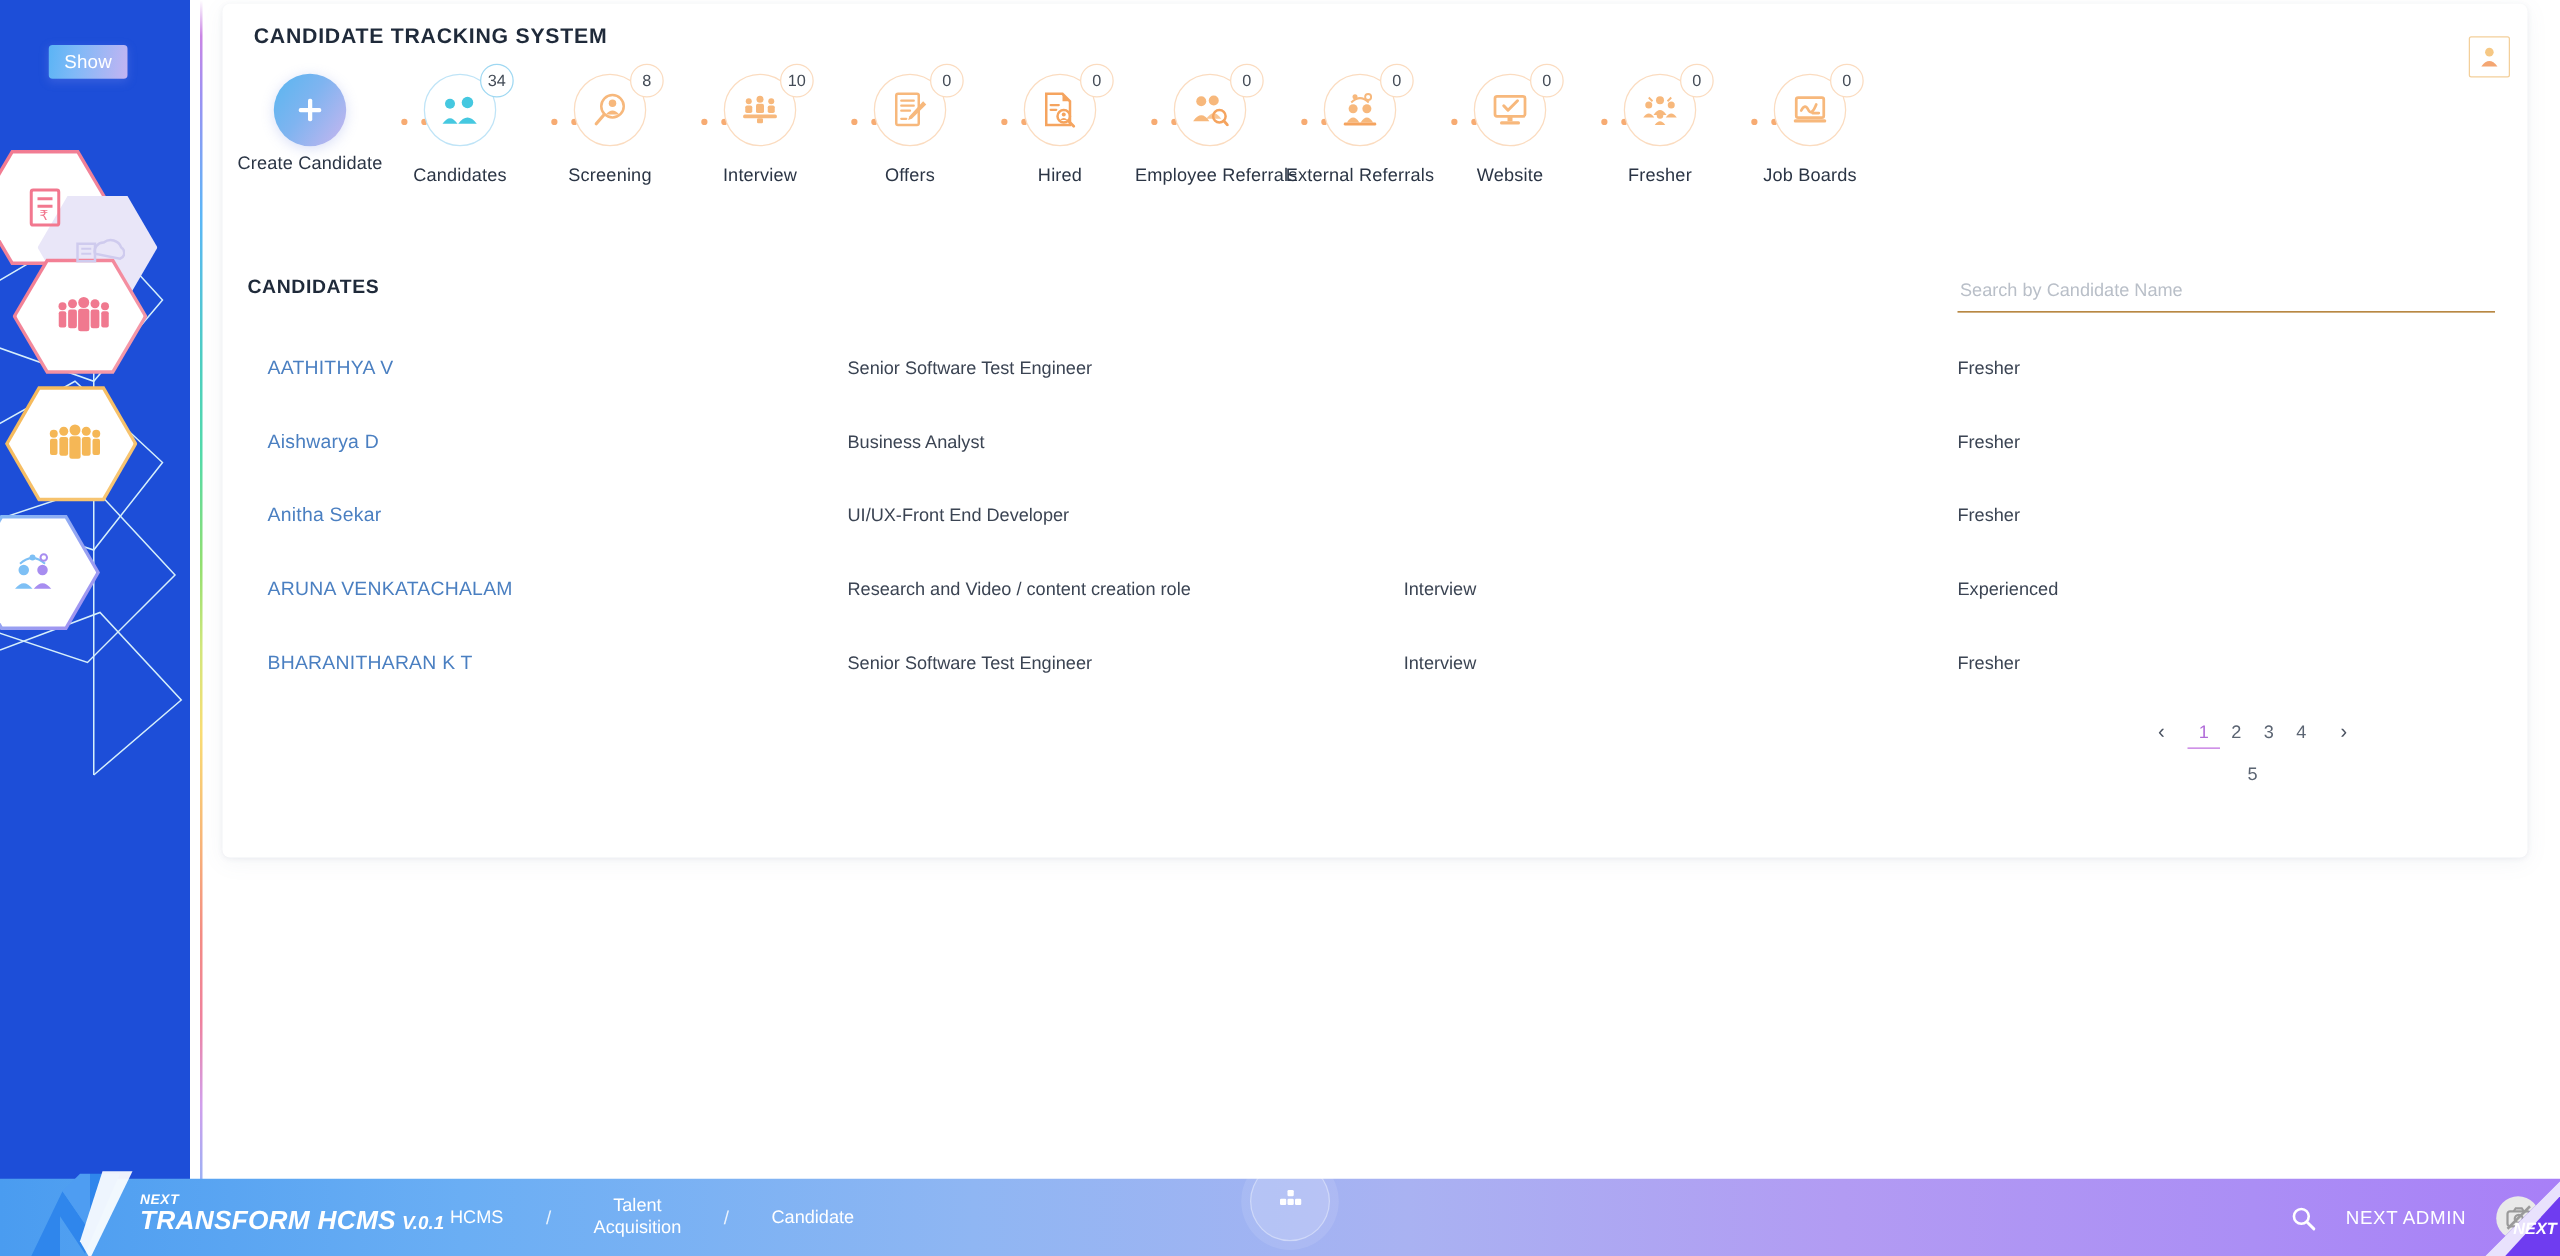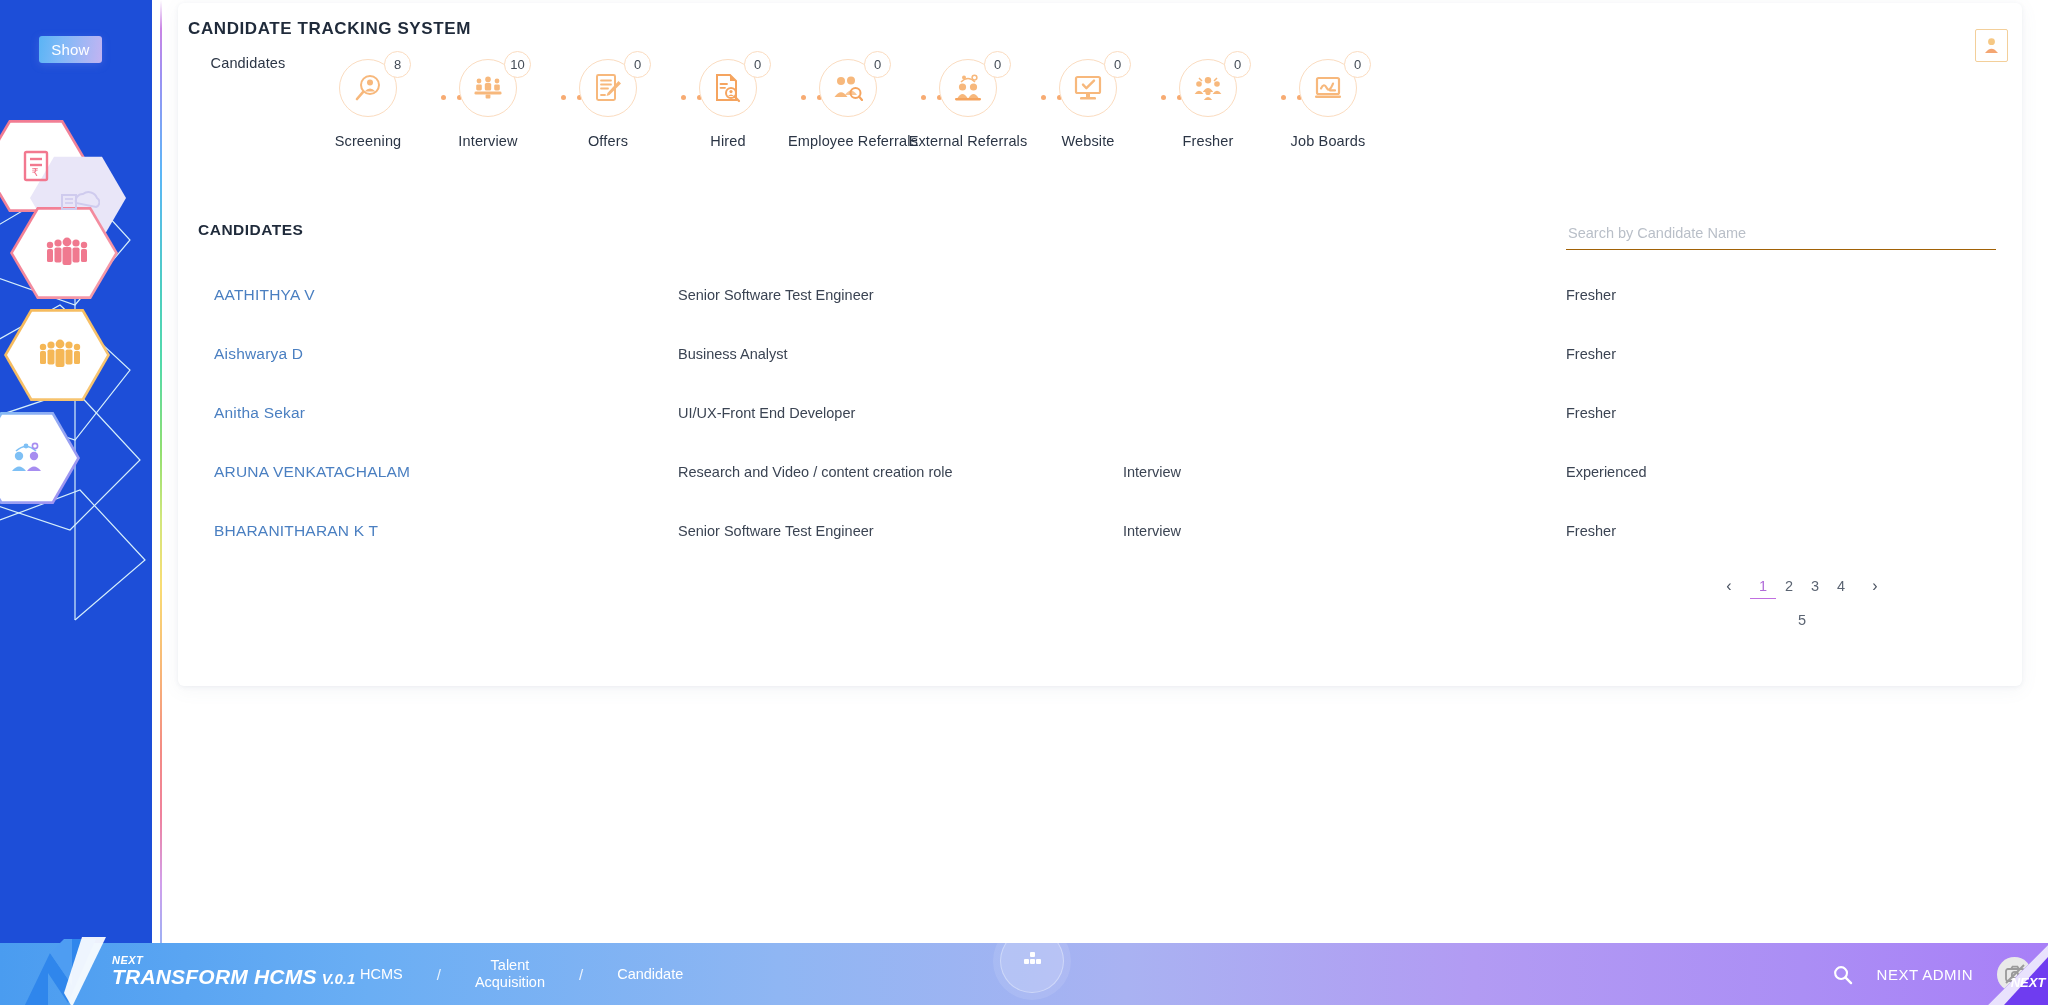--- a/index.html
+++ b/index.html
@@ -51,21 +51,21 @@
     opacity:.85;
   }
 
   
   .card {
     position: absolute; left: 178px; top: 3px; width: 1844px; height: 683px;
     background:#ffffff; border-radius: 6px;
     box-shadow: 0 1px 4px rgba(120,130,160,.10), 0 4px 18px rgba(120,130,160,.07);
   }
   .card-title {
-    position:absolute; left:10px; top:16px;
+    position:absolute; left:25px; top:16px;
     font-size:17px; font-weight:bold; letter-spacing:.6px; color:#1f2a3a;
   }
 
   
   .user-badge {
     position:absolute; right:14px; top:26px; width:33px; height:33px;
     border:1px solid #f3cf9a; border-radius:2px; background:#fff;
     display:flex; align-items:center; justify-content:center; cursor:pointer;
   }
 
@@ -278,21 +278,55 @@
     <div class="card-title">CANDIDATE TRACKING SYSTEM</div>
 
     <div class="user-badge">
       <svg width="19" height="19" viewBox="0 0 20 20">
         <circle cx="10" cy="6" r="3.6" fill="#f6c884"></circle>
         <path d="M3.2 18 q6.8 -9 13.6 0 z" fill="#f4a672"></path>
       </svg>
     </div>
 
     <div class="pipeline" id="pipeline">
-        <div class="step">
+        <div class="step first">
+          <div class="circwrap">
+       <span class="circ create">
+              <svg width="24" height="24" viewBox="0 0 24 24">
+        <rect x="10.4" y="3" width="3.4" height="18" rx="1.4" fill="#fff"></rect>
+        <rect x="3" y="10.4" width="18" height="3.4" rx="1.4" fill="#fff"></rect>
+              </svg>
+            </span>
+       <span class="dots">
+              <i></i>
+              <i></i>
+              <i></i>
+            </span>
+     </div>
+     <div class="step-label">Create Candidate</div>
+        </div>
+        <div class="step">
+          <div class="circwrap">
+       <span class="circ ring-blue">
+              <svg width="30" height="26" viewBox="0 0 30 26">
+        <g fill="#45c8e0">
+                  <circle cx="7" cy="8" r="4"></circle>
+                  <path d="M1 24 q6 -9 12 0 z"></path>
+        <circle cx="21" cy="7" r="4.6"></circle>
+                  <path d="M13.6 24 q7.4 -10 14.8 0 z"></path>
+                </g>
+              </svg>
+            </span>
+       <span class="badge b-blue">34</span>
+            <span class="dots">
+              <i></i>
+              <i></i>
+              <i></i>
+            </span>
+     </div>
      <div class="step-label">Candidates</div>
         </div>
         <div class="step">
           <div class="circwrap">
        <span class="circ ring-orange">
               <svg width="30" height="30" viewBox="0 0 30 30">
         <circle cx="17" cy="12" r="9" fill="none" stroke="#f7b87c" stroke-width="2"></circle>
         <circle cx="17" cy="9.6" r="3" fill="#f7b87c"></circle>
                 <path d="M11.6 18.6 q5.4 -6.4 10.8 0 z" fill="#f7b87c"></path>
         <line x1="10.4" y1="18.6" x2="4" y2="26" stroke="#f7b87c" stroke-width="2.6" stroke-linecap="round"></line>

